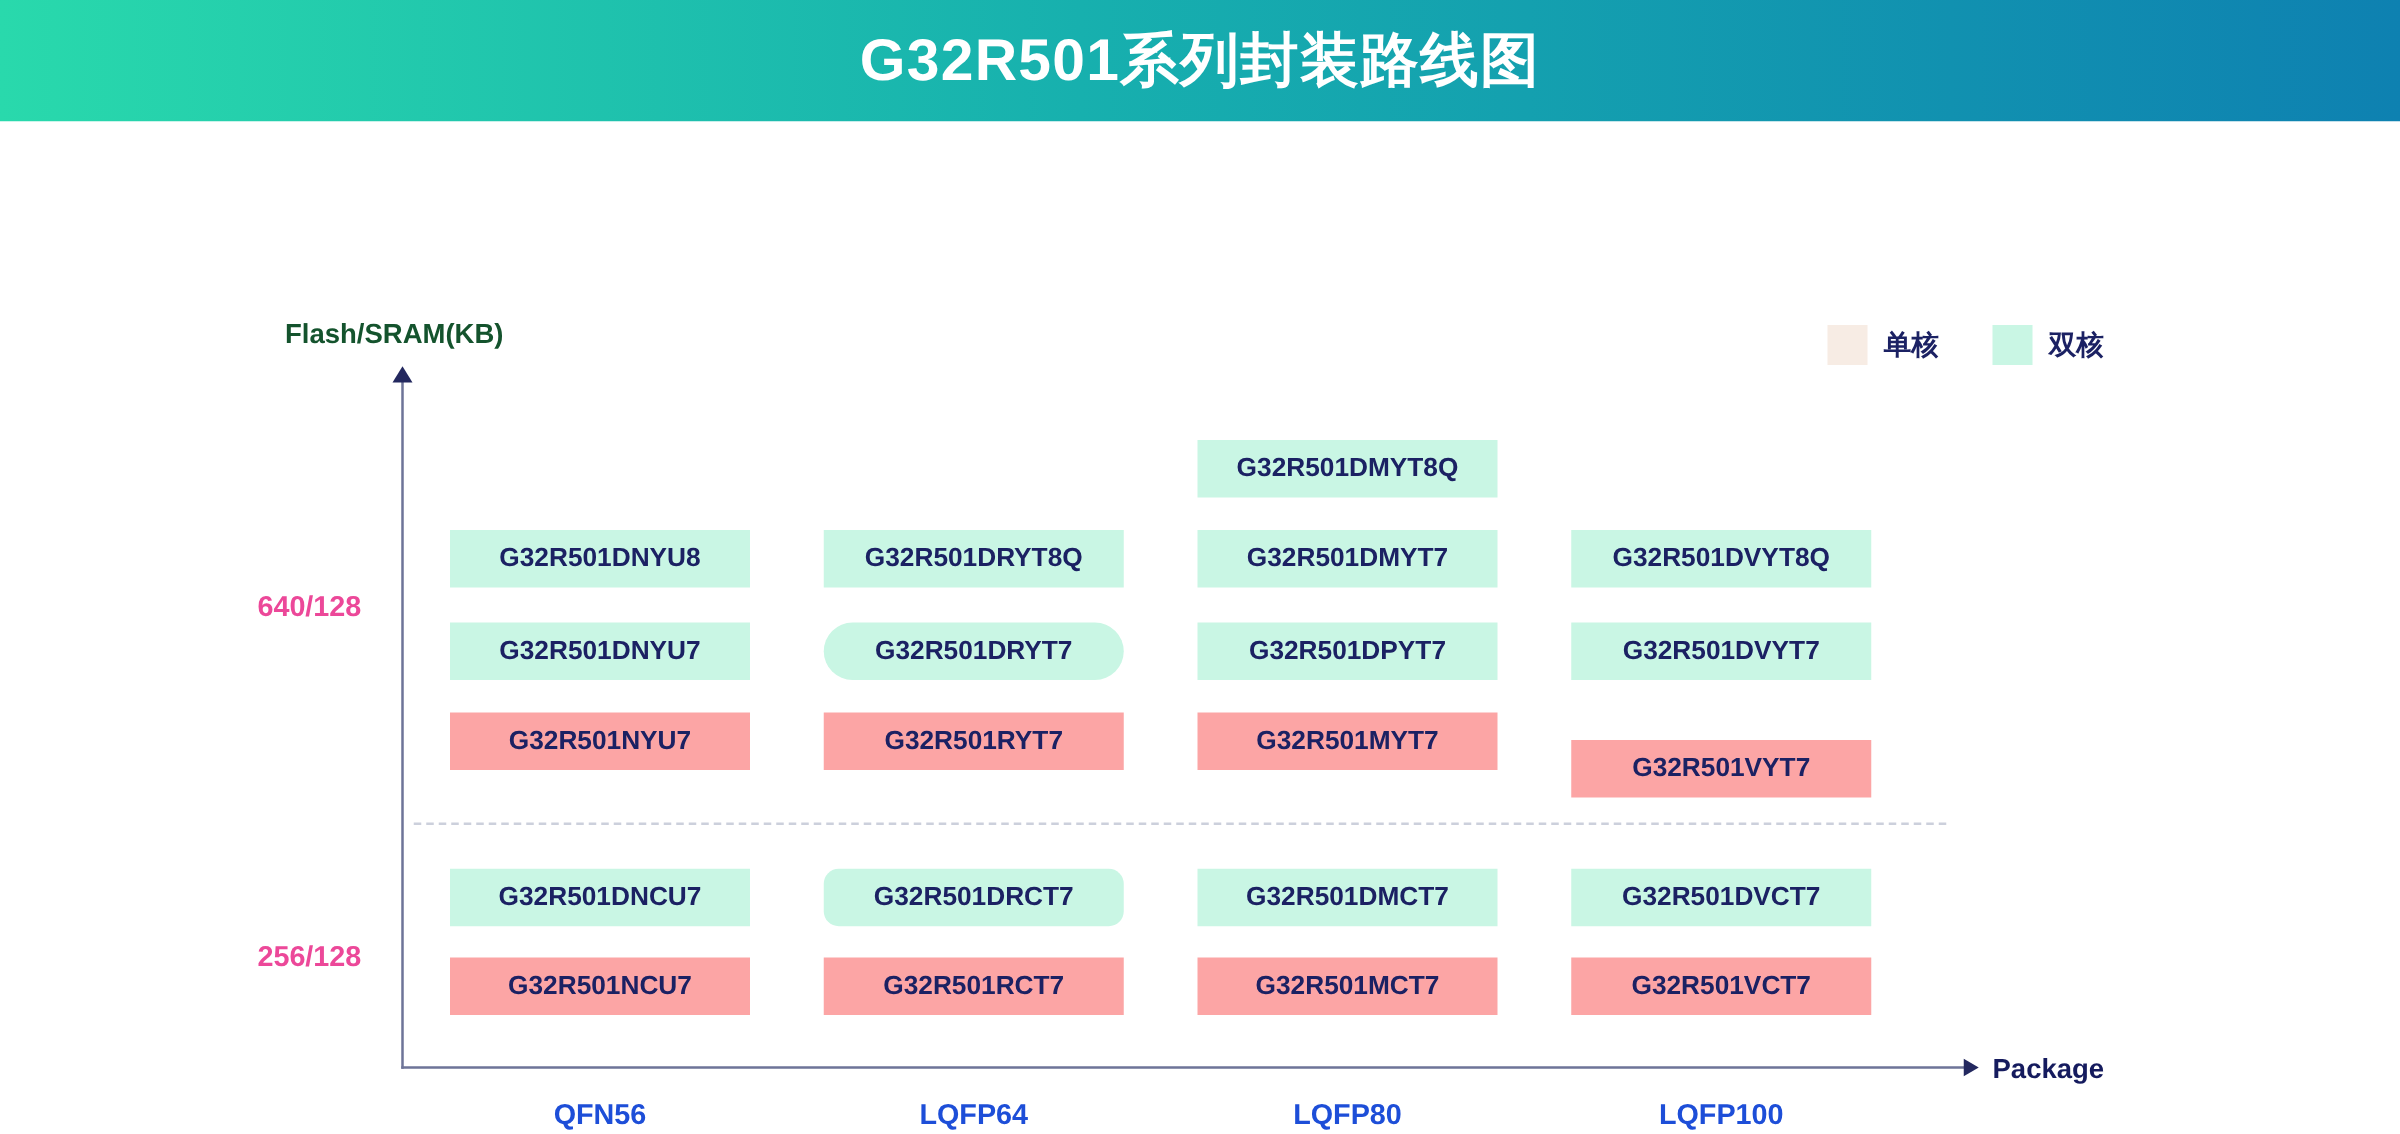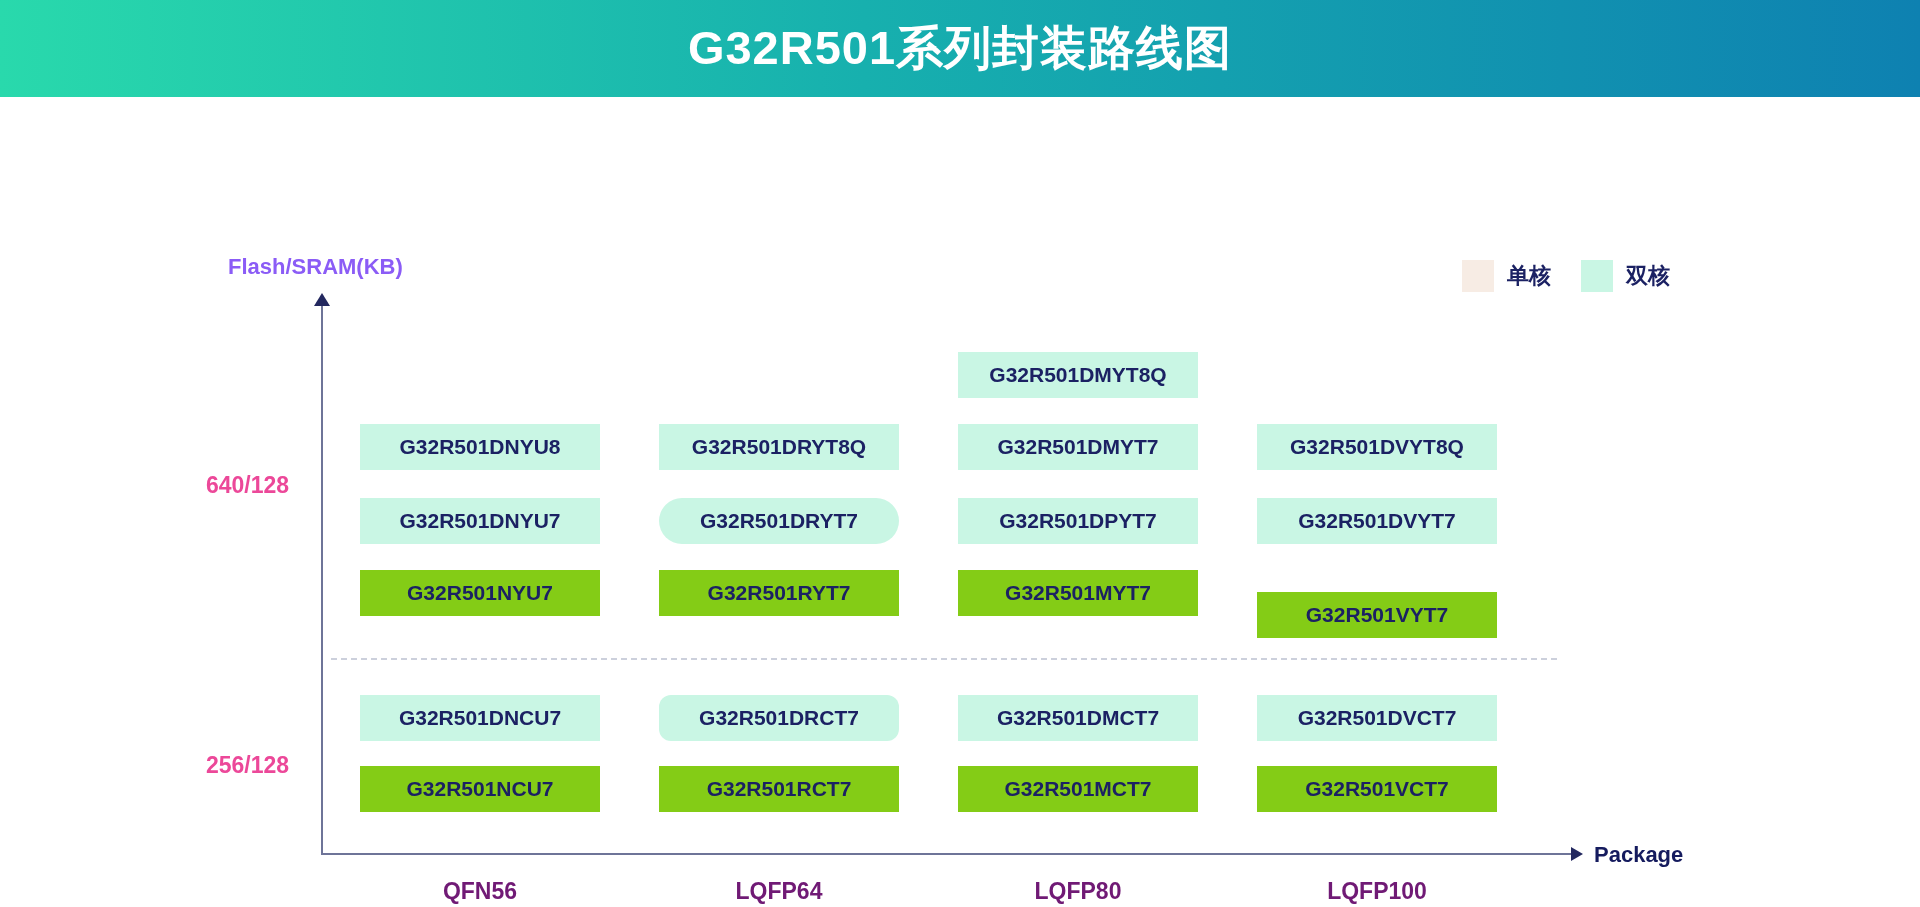--- a/index.html
+++ b/index.html
@@ -5,26 +5,26 @@
   * { margin: 0; padding: 0; box-sizing: border-box; }
   html, body { width: 1920px; height: 907px; background: #ffffff; overflow: hidden;
     font-family: "Liberation Sans", sans-serif; }
   .page { position: relative; width: 1920px; height: 907px; background: #ffffff; }
 
   .banner { position: absolute; left: 0; top: 0; width: 1920px; height: 97px;
     background: linear-gradient(90deg, #29d9ac 0%, #17b0ae 45%, #0e81b1 100%);
     display: flex; align-items: center; justify-content: center; }
   .banner h1 { color: #ffffff; font-size: 47px; font-weight: 800; letter-spacing: 1px; }
 
-  .legend { position: absolute; left: 1462px; top: 260px; display: flex; align-items: center; gap: 30px; justify-content: flex-end; }
+  .legend { position: absolute; left: 1462px; top: 260px; display: flex; align-items: center; gap: 43px; justify-content: flex-end; }
   .legend-item { display: flex; align-items: center; gap: 13px; }
   .swatch { width: 32px; height: 32px; display: inline-block; }
   .legend-label { font-size: 22px; font-weight: 700; color: #1b2163; }
 
-  .y-label { position: absolute; left: 228px; top: 254px; font-size: 22px; font-weight: 700; color: #8b5cf6; }
+  .y-label { position: absolute; left: 228px; top: 254px; font-size: 22px; font-weight: 700; color: #14532d; }
   .y-axis-line { position: absolute; left: 321px; top: 301px; width: 2px; height: 554px; background: #6e7498; }
   .y-arrow { position: absolute; left: 314px; top: 293px; width: 0; height: 0;
     border-left: 8px solid transparent; border-right: 8px solid transparent;
     border-bottom: 13px solid #23285f; }
   .x-axis-line { position: absolute; left: 321px; top: 853px; width: 1252px; height: 2px; background: #6e7498; }
   .x-arrow { position: absolute; left: 1571px; top: 847px; width: 0; height: 0;
     border-top: 7px solid transparent; border-bottom: 7px solid transparent;
     border-left: 12px solid #23285f; }
   .x-label { position: absolute; left: 1594px; top: 842px; font-size: 22px; font-weight: 700; color: #151b5e; }
 
@@ -33,24 +33,24 @@
   .tick-640 { top: 472px; }
   .tick-256 { top: 752px; }
 
   .divider { position: absolute; left: 331px; top: 658px; width: 1226px; height: 0;
     border-top: 2px dashed #ccd0dc; }
 
   .chip { position: absolute; width: 240px; height: 46px; display: flex;
     align-items: center; justify-content: center;
     font-size: 21px; font-weight: 700; color: #1b2163; white-space: nowrap; }
   .chip.dual { background: #c9f6e4; }
-  .chip.single { background: #84cc16; }
+  .chip.single { background: #fca5a5; }
 
   .xcat { position: absolute; top: 878px; width: 240px; text-align: center;
-    font-size: 23px; font-weight: 700; color: #701a75; }
+    font-size: 23px; font-weight: 700; color: #1d4ed8; }
 </style>
 </head>
 <body>
 
 <div class="page">
 
   <header class="banner">
     <h1>G32R501系列封装路线图</h1>
   </header>
 

